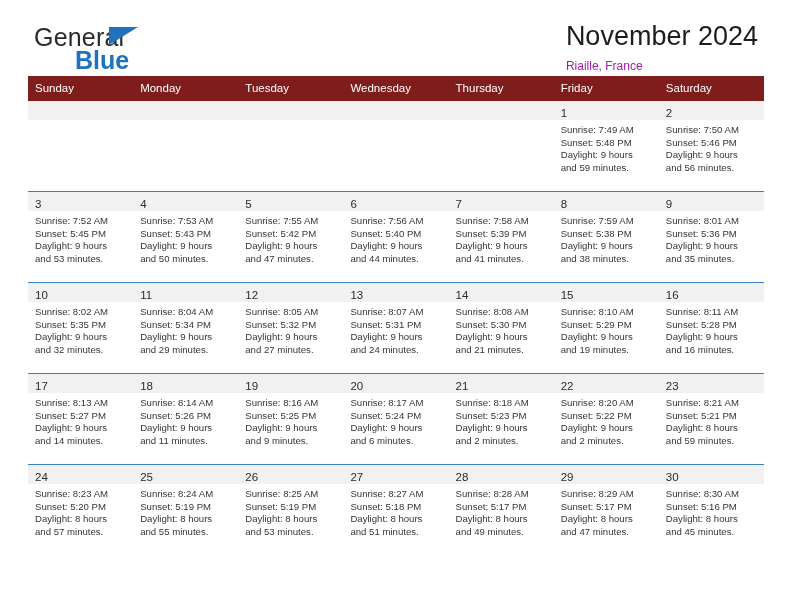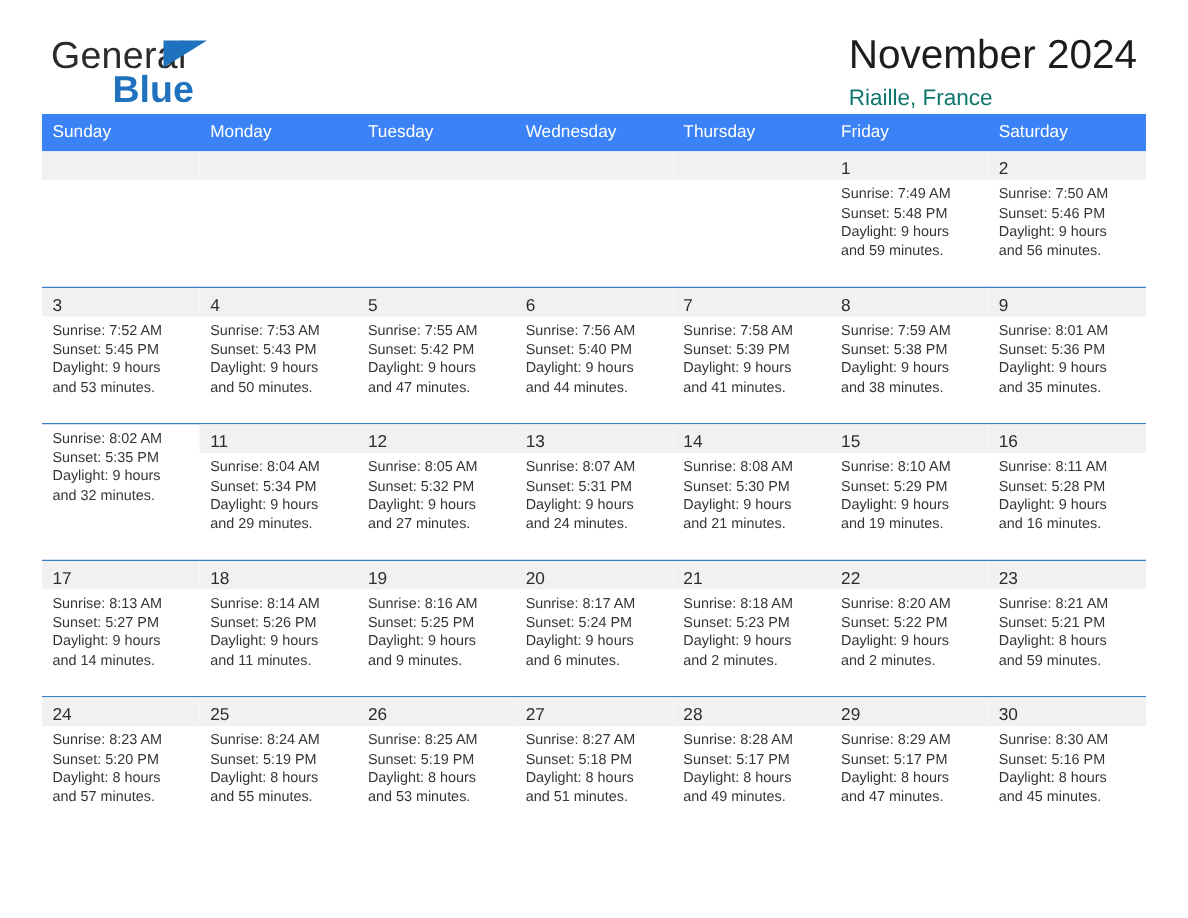--- a/index.html
+++ b/index.html
@@ -66,35 +66,35 @@
     text-align: left;
   }
   .cal-title {
     font-size: 27px;
     color: #1d1d1d;
     line-height: 32px;
     font-weight: 400;
     white-space: nowrap;
   }
   .cal-subtitle {
-    font-size: 15px;
-    color: #0f766e;
+    font-size: 12px;
+    color: #a21caf;
     line-height: 18px;
     margin-top: 5px;
     white-space: nowrap;
   }
 
   
   .calendar {
     width: 736px;
     margin-top: 4px;
   }
   .dow-row {
     display: flex;
-    background: #3b82f6;
+    background: #7f1d1d;
   }
   .dow-cell {
     flex: 1 1 0;
     color: #ffffff;
     font-size: 11.5px;
     line-height: 14px;
     padding: 5px 0 6px 7px;
     box-sizing: border-box;
   }
 
@@ -264,20 +264,21 @@
             <div class="day-body">
               <div class="day-line">Sunrise: 8:01 AM</div>
               <div class="day-line">Sunset: 5:36 PM</div>
               <div class="day-line">Daylight: 9 hours</div>
               <div class="day-line">and 35 minutes.</div>
             </div>
           </div>
         </div>
         <div class="week-row">
           <div class="day-cell">
+            <div class="day-num-band"><span class="day-num">10</span></div>
             <div class="day-body">
               <div class="day-line">Sunrise: 8:02 AM</div>
               <div class="day-line">Sunset: 5:35 PM</div>
               <div class="day-line">Daylight: 9 hours</div>
               <div class="day-line">and 32 minutes.</div>
             </div>
           </div>
           <div class="day-cell">
             <div class="day-num-band"><span class="day-num">11</span></div>
             <div class="day-body">

